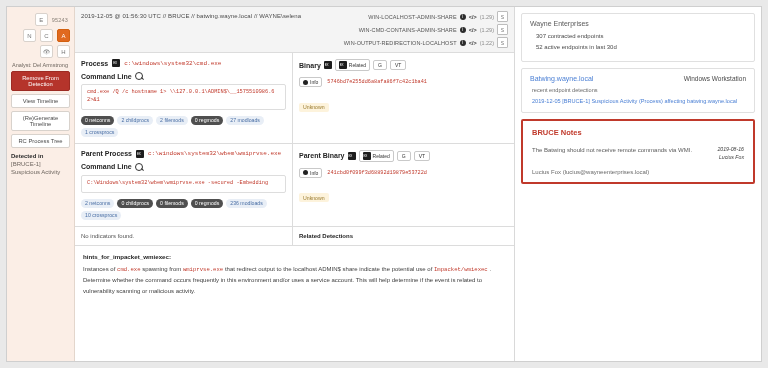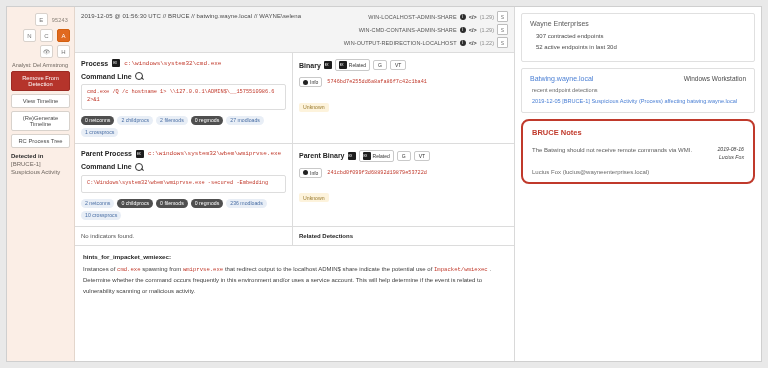--- a/index.html
+++ b/index.html
@@ -73,21 +73,21 @@
   
   .right{flex:1;box-sizing:border-box;padding:6px;background:#fff;display:flex;flex-direction:column;gap:6px;}
   .card{border:1px solid #e0e0e0;border-radius:2px;padding:6px 8px;box-sizing:border-box;}
   .card-title{font-size:7px;color:#5a5a5a;margin-bottom:6px;}
   .card-line{font-size:6px;color:#4a4a4a;margin:5px 0 5px 6px;}
   .ep-head{display:flex;justify-content:space-between;align-items:baseline;}
   .ep-name{font-size:7px;color:#4a7fd4;}
   .ep-type{font-size:6.5px;color:#4a4a4a;}
   .ep-sub{font-size:5.6px;color:#6a6a6a;margin:5px 0 4px 2px;}
   .ep-det{font-size:5.6px;color:#4a7fd4;line-height:1.6;margin-left:2px;}
-  .notes{border:2px solid #c0392b;border-radius:8px;padding:7px 9px;box-sizing:border-box;}
+  .notes{border:2px solid #c0392b;border-radius:2px;padding:7px 9px;box-sizing:border-box;}
   .notes-title{font-size:7.5px;font-weight:bold;color:#c0392b;margin-bottom:9px;}
   .note-row{display:flex;justify-content:space-between;align-items:flex-start;gap:8px;}
   .note-text{font-size:6px;color:#5a5a5a;line-height:1.6;}
   .note-meta{font-size:5.2px;color:#3a3a3a;font-style:italic;text-align:right;line-height:1.5;white-space:nowrap;}
   .note-author{font-size:6px;color:#6a6a6a;margin-top:7px;}
 </style>
 </head>
 <body>
 
 <div class="page">

